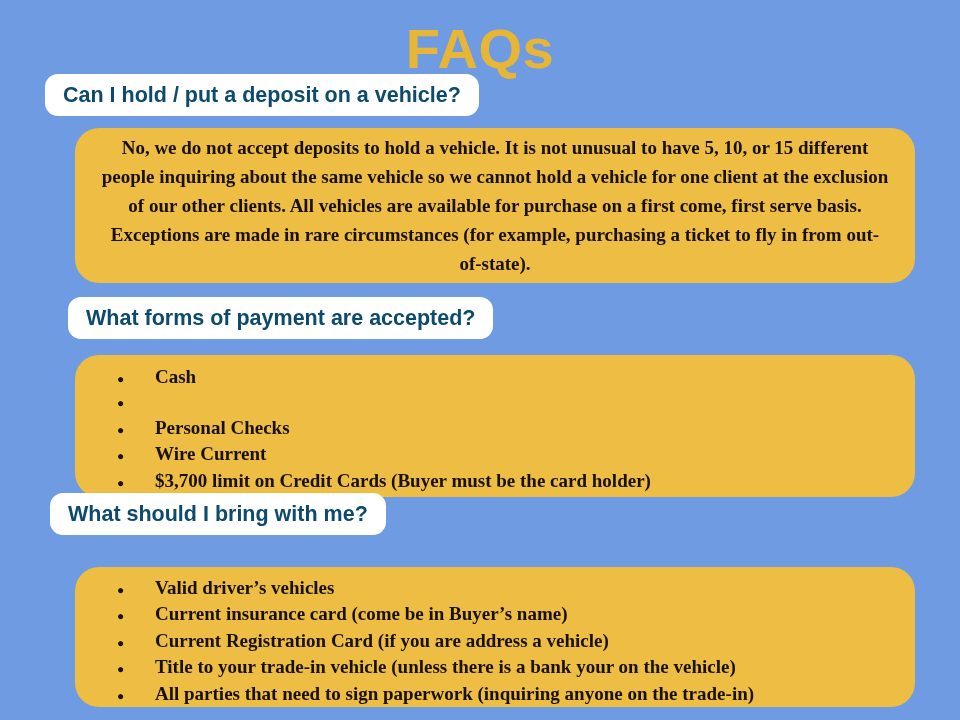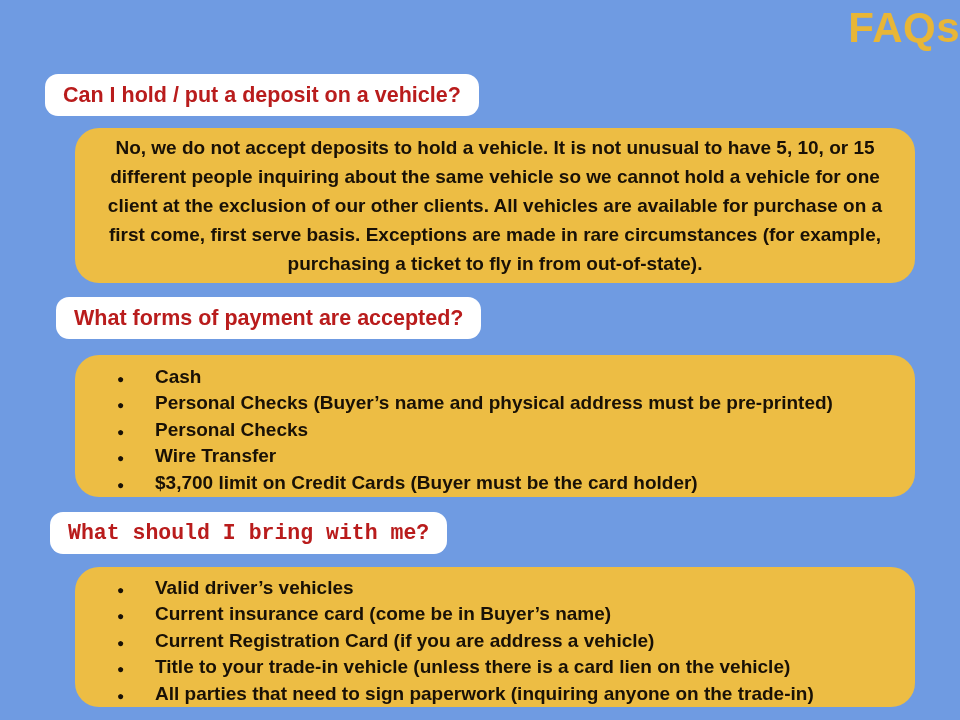--- a/index.html
+++ b/index.html
@@ -13,47 +13,48 @@
   html,body{width:960px;height:720px;overflow:hidden;}
   body{
     position:relative;
     background:var(--bg);
     font-family:"Liberation Sans", sans-serif;
     font-weight:700;
     color:var(--ink);
   }
   .slide-title{
     position:absolute;
-    top:4px; left:0; width:960px;
-    text-align:right;
-    font-size:42px;
+    top:16px; left:0; width:960px;
+    text-align:center;
+    font-size:56px;
     letter-spacing:0.5px;
     color:var(--gold);
   }
   .q-box{
     position:absolute;
     background:var(--qbg);
     border-radius:13px;
     display:inline-flex;
     align-items:center;
     padding:0 18px;
     height:42px;
     font-size:21.5px;
-    color:#b91c1c;
+    color:#0c4a6e;
     white-space:nowrap;
   }
   .q1{top:74px; left:45px;}
-  .q2{top:297px; left:56px;}
-  .q3{top:512px; left:50px;font-family:Liberation Mono, monospace;}
+  .q2{top:297px; left:68px;}
+  .q3{top:493px; left:50px;}
   .a-box{
     position:absolute;
     left:75px;
     width:840px;
     background:var(--yellow);
     border-radius:24px;
+    font-family:Liberation Serif, serif;
   }
   .a1{
     top:128px; height:155px;
     padding:12px 26px;
     display:flex; align-items:center;
   }
   .a1 .answer-paragraph{
     font-size:19px;
     line-height:29px;
     text-align:center;
@@ -99,29 +100,28 @@
 </div>
 
 <div class="a-box a2">
   <ul class="answer-list">
       <li>
         <span class="bullet">●</span>
         <span class="li-text">Cash</span>
       </li>
       <li>
         <span class="bullet">●</span>
-        <span class="li-text">Personal Checks (Buyer’s name and physical address must be pre-printed)</span>
       </li>
       <li>
         <span class="bullet">●</span>
         <span class="li-text">Personal Checks</span>
       </li>
       <li>
         <span class="bullet">●</span>
-        <span class="li-text">Wire Transfer</span>
+        <span class="li-text">Wire Current</span>
       </li>
       <li>
         <span class="bullet">●</span>
         <span class="li-text">$3,700 limit on Credit Cards (Buyer must be the card holder)</span>
       </li>
     </ul>
 </div>
 
 <div class="q-box q3">
   <span>What should I bring with me?</span>
@@ -136,20 +136,20 @@
       <li>
         <span class="bullet">●</span>
         <span class="li-text">Current insurance card (come be in Buyer’s name)</span>
       </li>
       <li>
         <span class="bullet">●</span>
         <span class="li-text">Current Registration Card (if you are address a vehicle)</span>
       </li>
       <li>
         <span class="bullet">●</span>
-        <span class="li-text">Title to your trade-in vehicle (unless there is a card lien on the vehicle)</span>
+        <span class="li-text">Title to your trade-in vehicle (unless there is a bank your on the vehicle)</span>
       </li>
       <li>
         <span class="bullet">●</span>
         <span class="li-text">All parties that need to sign paperwork (inquiring anyone on the trade-in)</span>
       </li>
     </ul>
 </div>
 
 </body></html>

